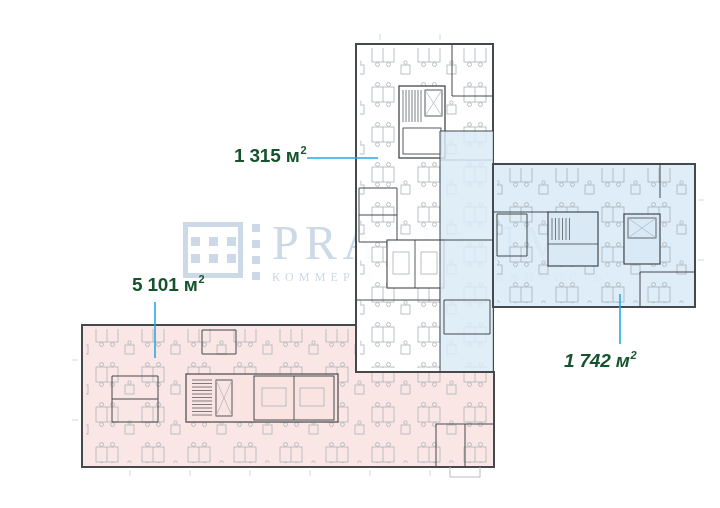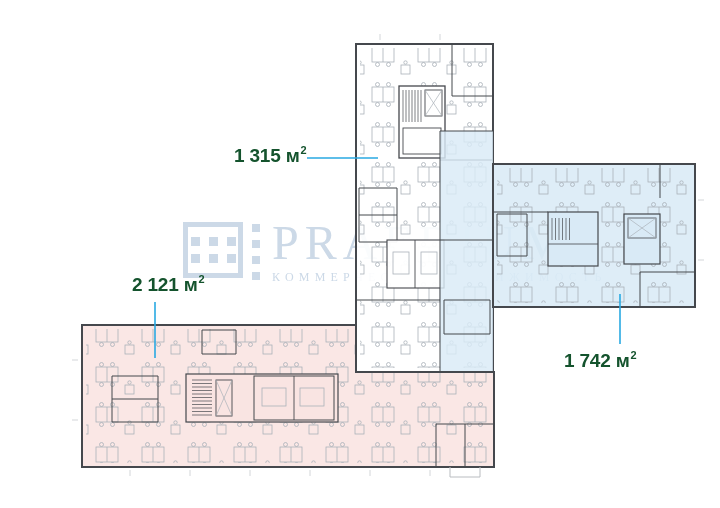--- a/index.html
+++ b/index.html
@@ -32,21 +32,21 @@
   
   svg.plan{position:absolute;left:0;top:0;z-index:2;}
   
   .area-label{
     position:absolute;z-index:3;color:#14532d;font-weight:700;font-size:19px;
     letter-spacing:-0.2px;white-space:nowrap;
   }
   .area-label sup{font-size:11px;position:relative;top:-1px;left:1px;}
   .lbl-top{left:234px;top:145px;}
   .lbl-left{left:132px;top:274px;}
-  .lbl-right{left:564px;top:350px;}
+  .lbl-right{left:564px;top:350px;font-style:italic;}
 </style>
 </head>
 <body>
 
 <div class="stage">
 
   <div class="watermark">
     <div class="wm-box">
       <span class="wm-dot"></span>
         <span class="wm-dot"></span>
@@ -172,19 +172,19 @@
       <line x1="307" y1="158" x2="378" y2="158"></line>
       <line x1="155" y1="302" x2="155" y2="358"></line>
       <line x1="620" y1="294" x2="620" y2="344"></line>
     </g>
   </svg>
 
   <div class="area-label lbl-top">
     <span>1 315 м</span><sup>2</sup>
   </div>
   <div class="area-label lbl-left">
-    <span>2 121 м</span><sup>2</sup>
+    <span>5 101 м</span><sup>2</sup>
   </div>
   <div class="area-label lbl-right">
     <span>1 742 м</span><sup>2</sup>
   </div>
 
 </div>
 
 </body></html>

